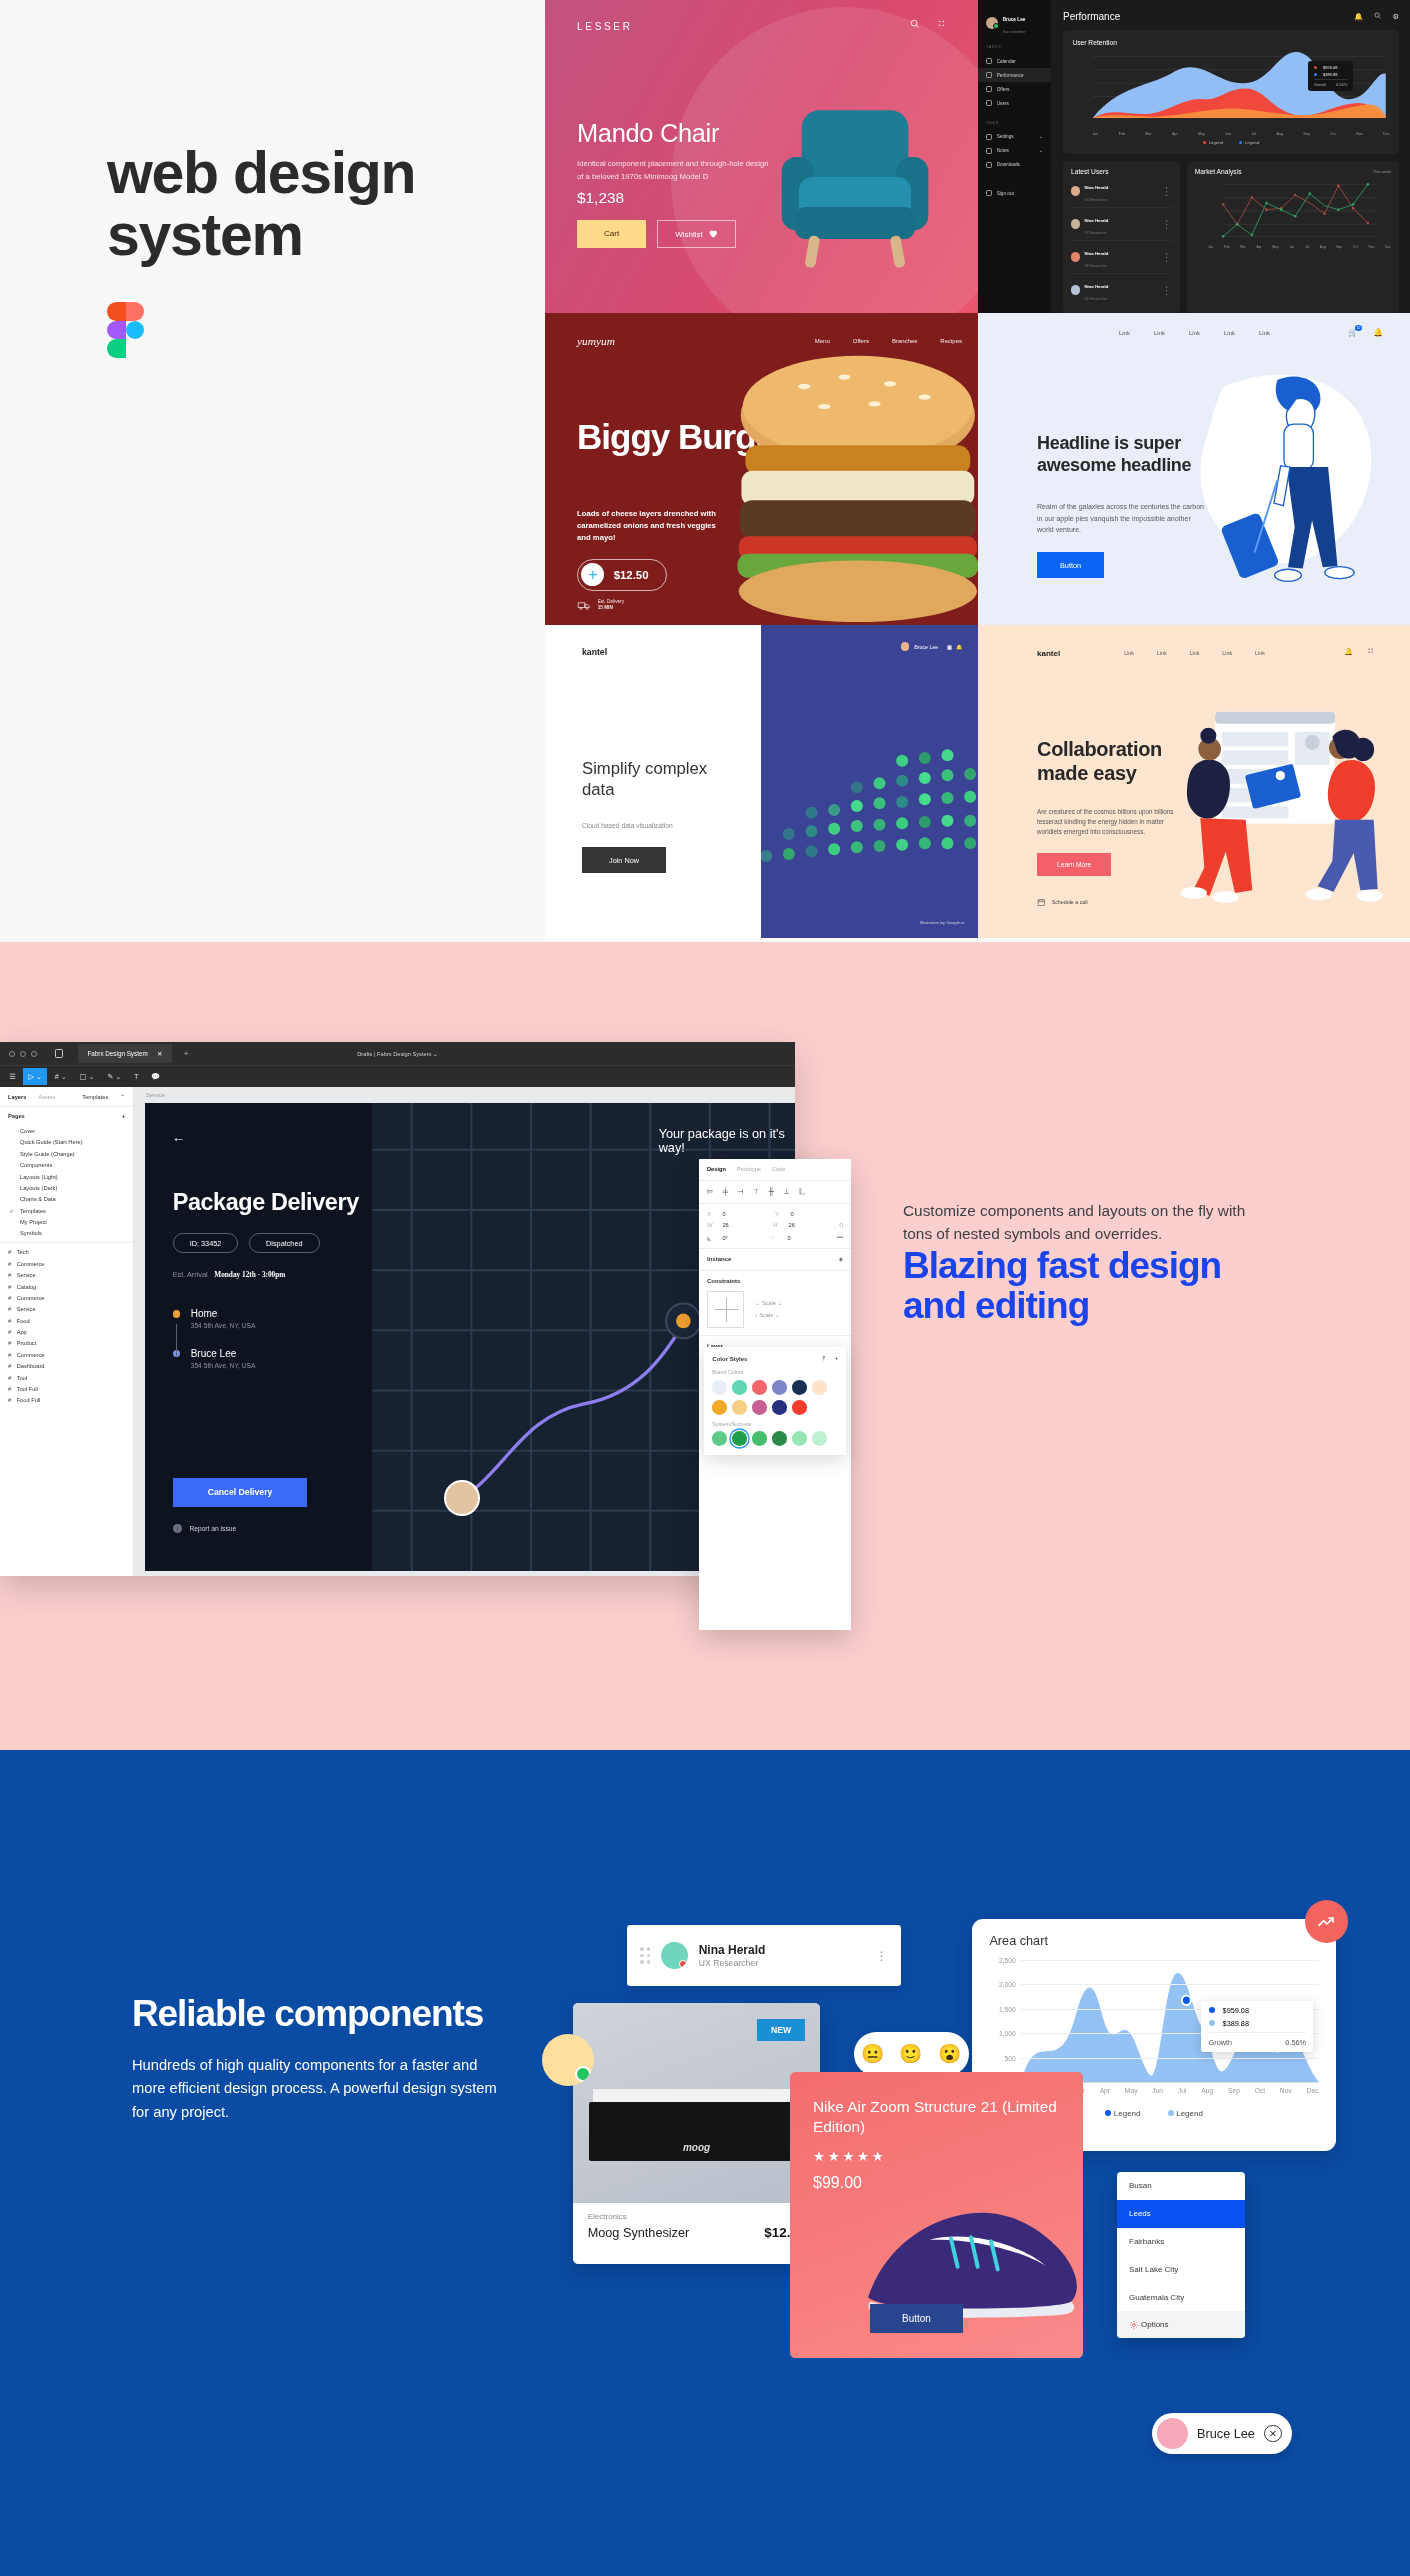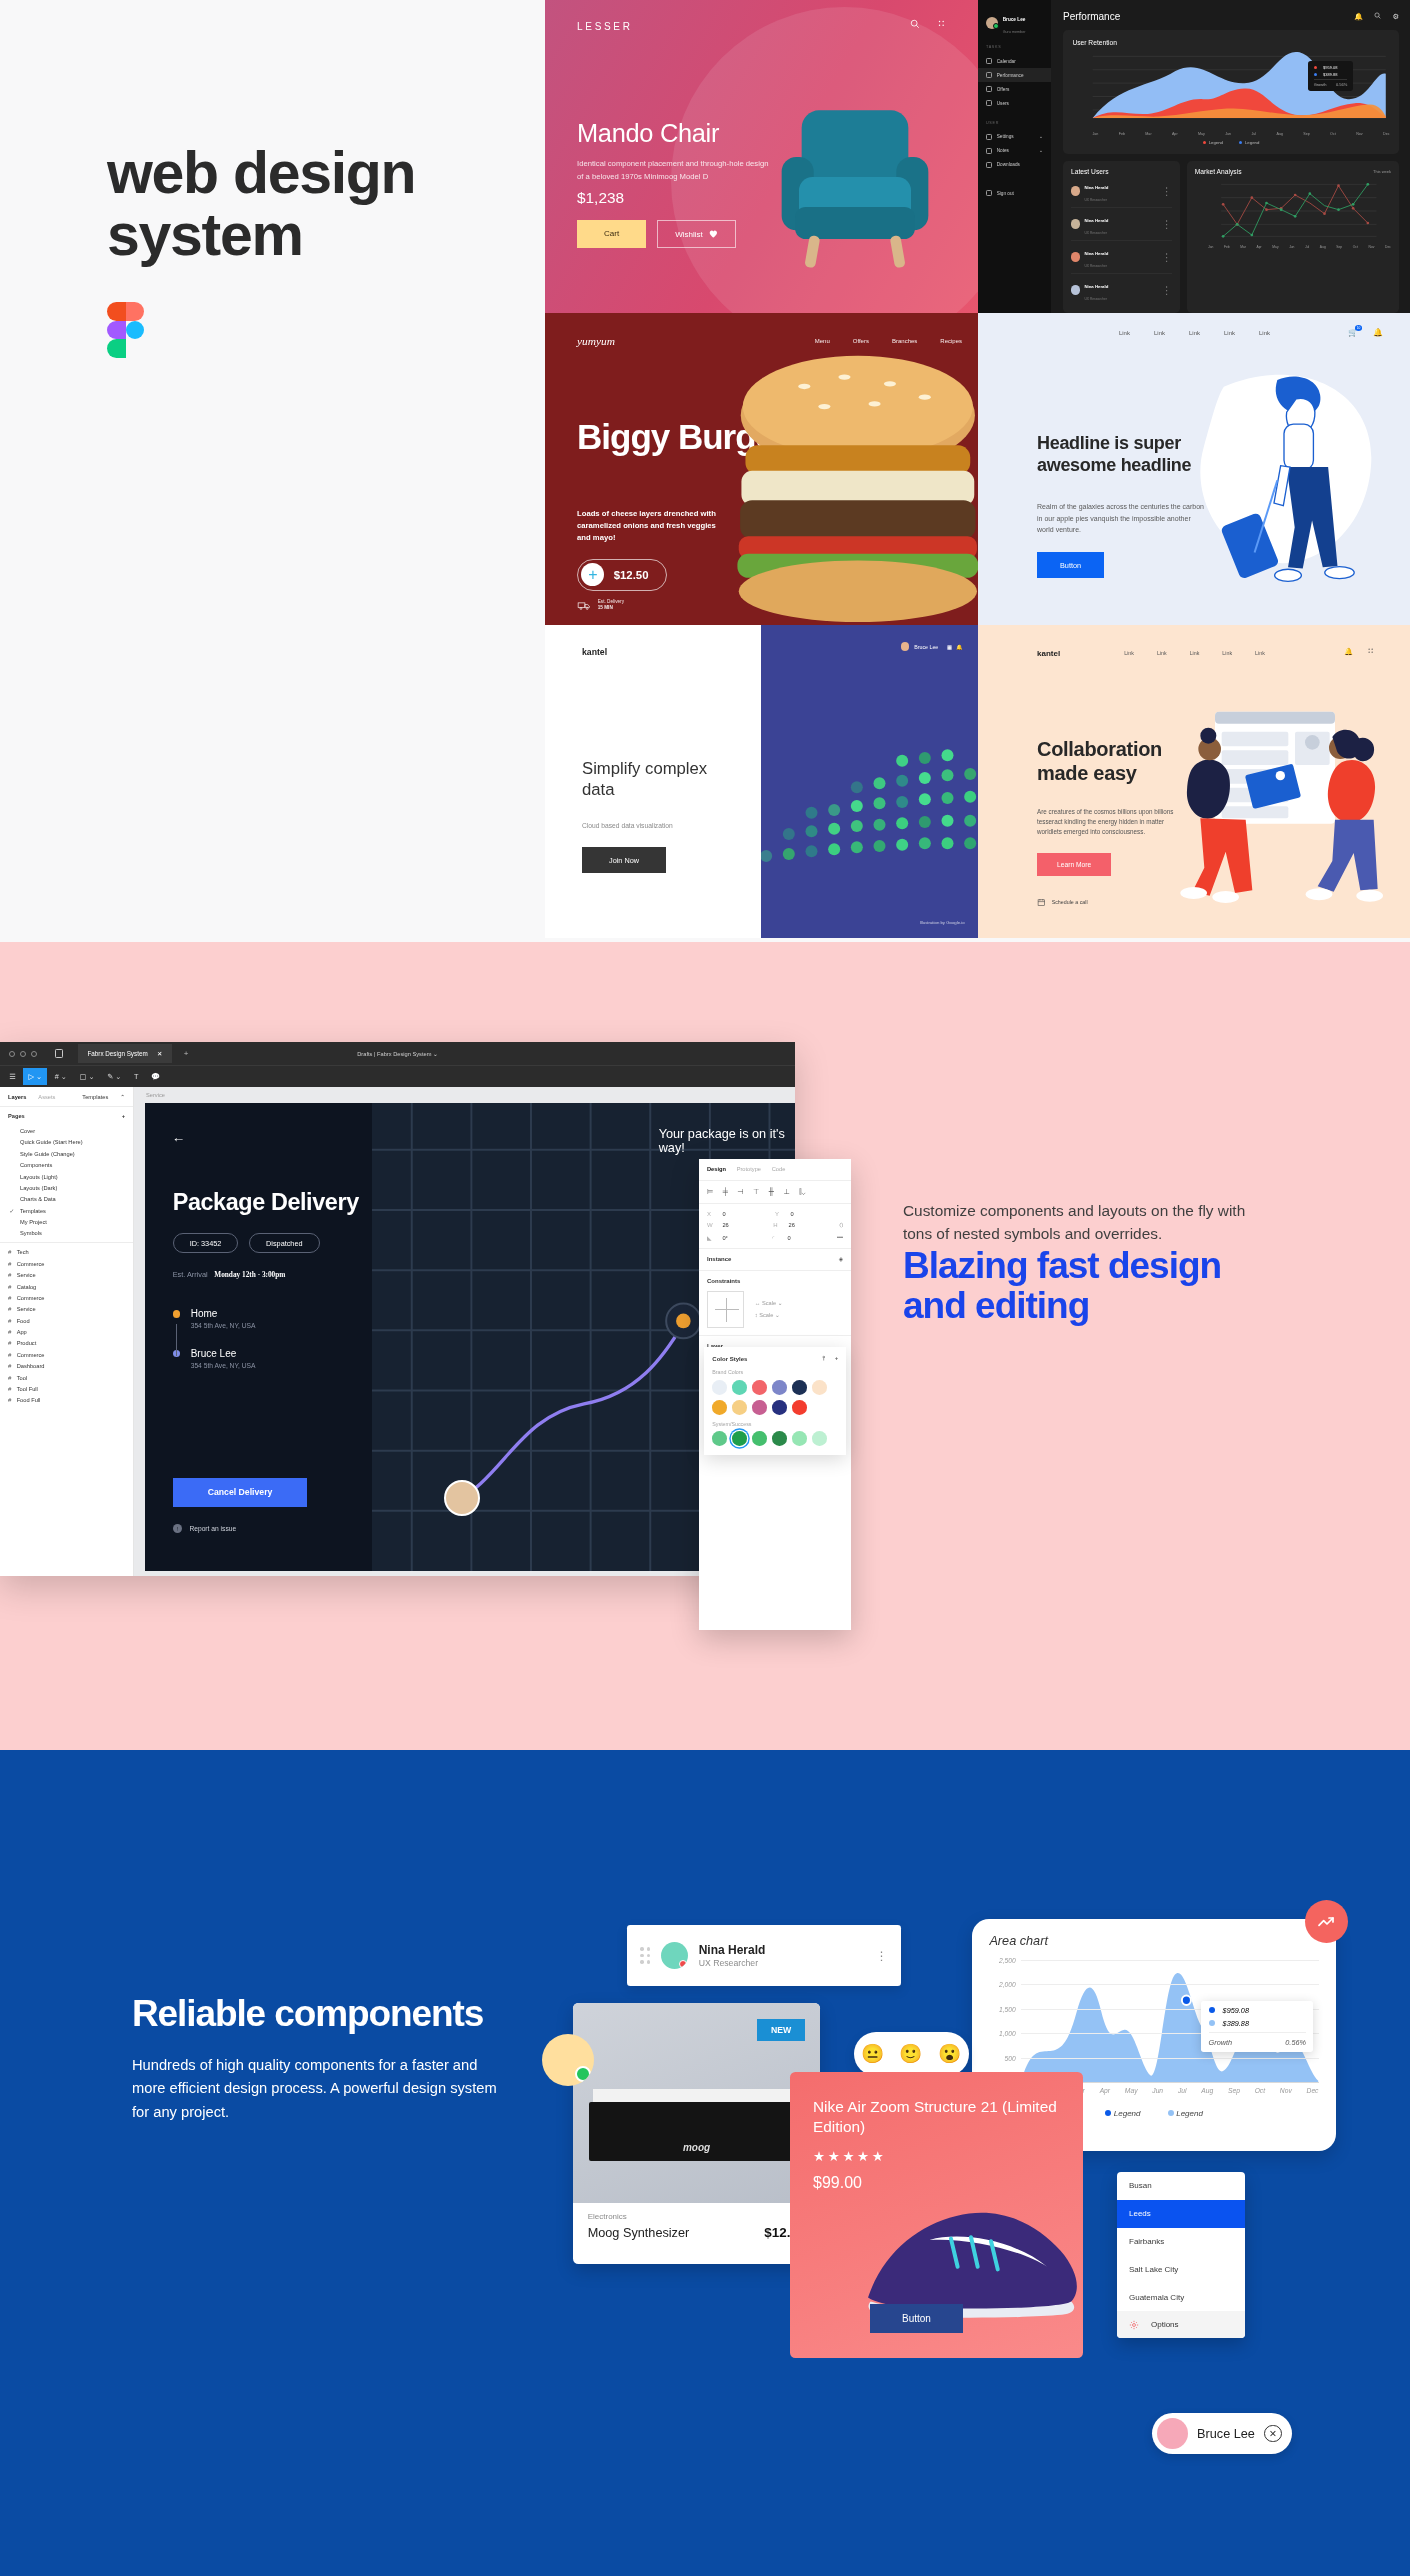--- a/index.html
+++ b/index.html
@@ -237,38 +237,38 @@
 
   #emoji-bar { position:absolute; left:854px; top:2032px; width:115px; height:44px; background:#fff; border-radius:22px; display:flex; align-items:center; justify-content:space-around; z-index:7; box-shadow:0 4px 10.7px rgba(0,0,0,.12); font-size:18.7px;}
 
   #nike-card { position:absolute; left:790px; top:2072px; width:293px; height:286px; background:linear-gradient(160deg,#f46d6d,#fa8a8a); border-radius:5.3px; z-index:7; overflow:hidden;}
   #nike-title { position:absolute; left:23px; top:25.4px; width:247px; color:#fff; font-size:15.4px; line-height:1.28;}
   #nike-stars { position:absolute; left:23px; top:77px; color:#fff; font-size:13.4px; letter-spacing:2.7px;}
   #nike-price { position:absolute; left:23px; top:102px; color:#fff; font-size:16px;}
   #nike-btn { position:absolute; left:80px; bottom:25.4px; background:#27468f; color:#fff; font-size:10px; padding:8.7px 32px;}
   .nike-shoe { position:absolute; right:-6.7px; bottom:31px; width:234px; height:154px;}
 
-  #area-card { position:absolute; left:972px; top:1919px; width:364px; height:232px; background:#fff; border-radius:17px; z-index:6; padding:14.7px 17.4px; box-shadow:0 6.7px 17.4px rgba(0,0,0,.16);font-style:italic;}
+  #area-card { position:absolute; left:972px; top:1919px; width:364px; height:232px; background:#fff; border-radius:11px; z-index:6; padding:14.7px 17.4px; box-shadow:0 6.7px 17.4px rgba(0,0,0,.16);}
   #area-title { font-size:12.7px; color:#333;}
   #area-badge { position:absolute; right:-12px; top:-18.7px; width:43px; height:43px; border-radius:50%; background:#f4645f; color:#fff; display:flex; align-items:center; justify-content:center; font-size:17.4px;}
   .area-plot { position:relative; margin-top:12px; height:140px;}
   .ap-y { position:absolute; left:0; top:0; height:122px; width:29px; }
   .ap-y div { position:absolute; right:2.7px; font-size:6.7px; color:#9a9a9a; transform:translateY(-50%);}
   .ap-area { position:absolute; left:32px; right:0; top:0; height:122px; }
   .ap-grid { position:absolute; left:0; right:0; height:0.7px; background:#ededed;}
   .ap-x { position:absolute; left:32px; right:0; top:127px; display:flex; justify-content:space-between; font-size:6.7px; color:#9a9a9a;}
   #area-tip { position:absolute; right:5.3px; top:41px; width:112px; background:#fff; box-shadow:0 2.7px 10.7px rgba(0,0,0,.16); border-radius:2.7px; padding:5.3px 7.3px; font-size:7.3px;}
   #area-tip .r{display:flex;align-items:center;gap:5.3px;margin-bottom:4px;}
   #area-tip .g{display:flex;justify-content:space-between;border-top:0.7px solid #eee;padding-top:4.7px;margin-top:2px;color:#555;}
   .area-legend { display:flex; justify-content:center; gap:27px; margin-top:9.4px; font-size:8px; color:#444; align-items:center;}
 
   #drop-card { position:absolute; left:1117px; top:2172px; width:128px; background:#fff; border-radius:4px; z-index:8; overflow:hidden; box-shadow:0 6.7px 17.4px rgba(0,0,0,.2); font-size:8px;}
   .drop-item { padding:9.4px 12px; color:#3a3a3a; }
   .drop-item.sel { background:#0a53f0; color:#fff;}
-  .drop-opts { padding:8.7px 12px; background:#f4f4f4; display:flex; align-items:center; gap:12px; color:#333;}
+  .drop-opts { padding:8.7px 12px; background:#f4f4f4; display:flex; align-items:center; gap:2px; color:#333;}
 
   #chip-bruce { position:absolute; left:1152px; top:2413px; height:41px; background:#fff; border-radius:21px; display:flex; align-items:center; gap:9.4px; padding:0 10.7px 0 4.7px; z-index:8; box-shadow:0 3.3px 9.4px rgba(0,0,0,.14);}
   .chip-ava { width:31px;height:31px;border-radius:50%;background:#f6a8b8; flex:none;}
   #chip-name { font-size:12.7px; color:#222;}
   .chip-x { width:17.4px;height:17.4px;border:1px solid #333;border-radius:50%;display:flex;align-items:center;justify-content:center;font-size:9.4px;color:#333;}
 </style>
 </head>
 <body>
 
 <div id="hero">

